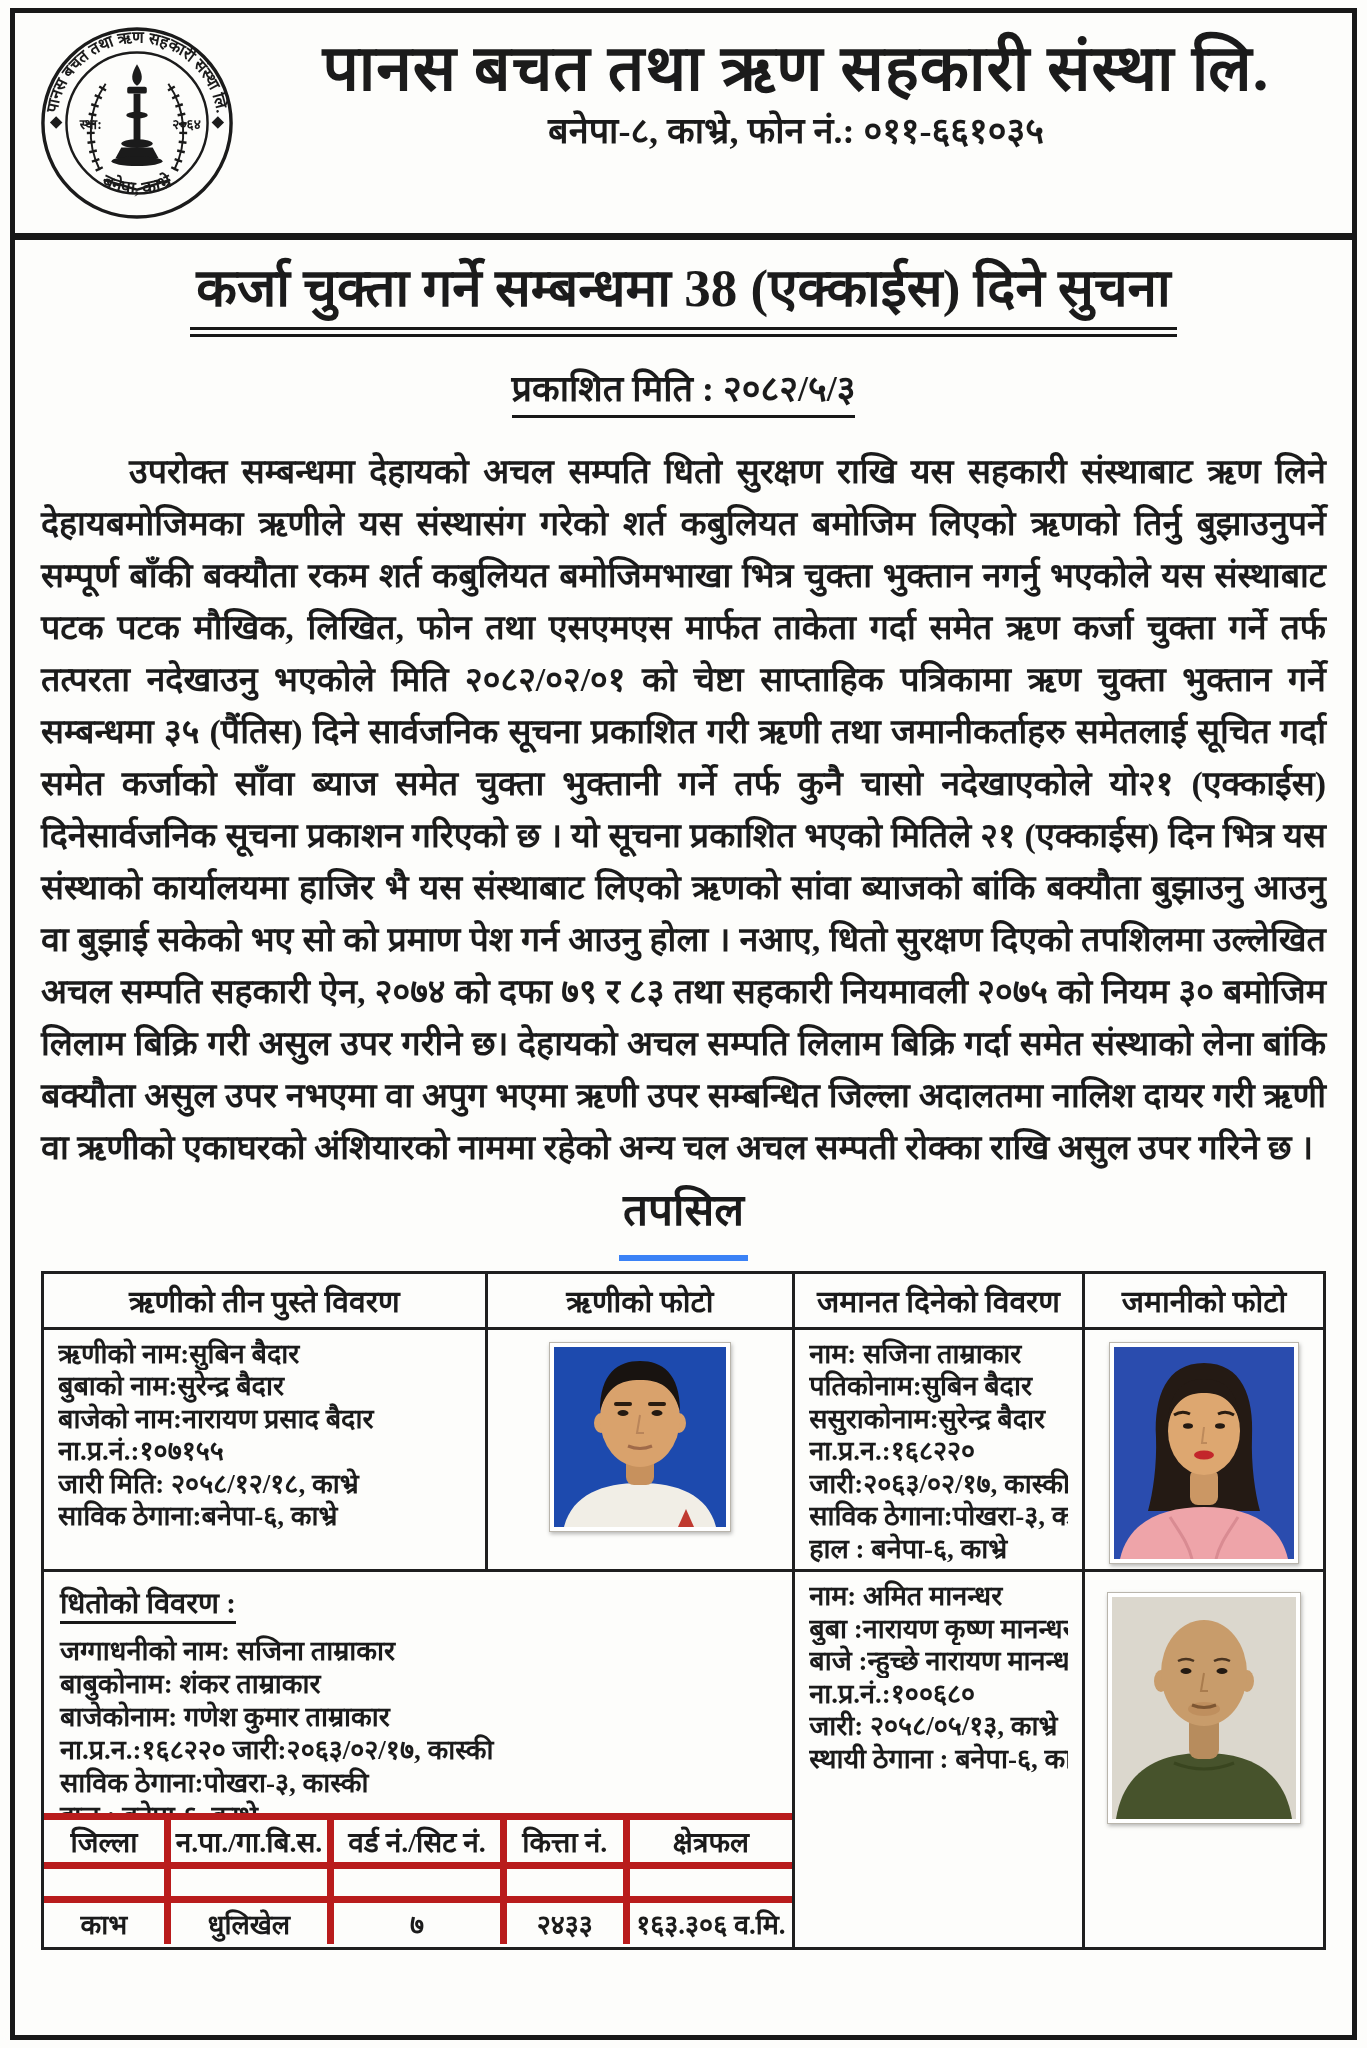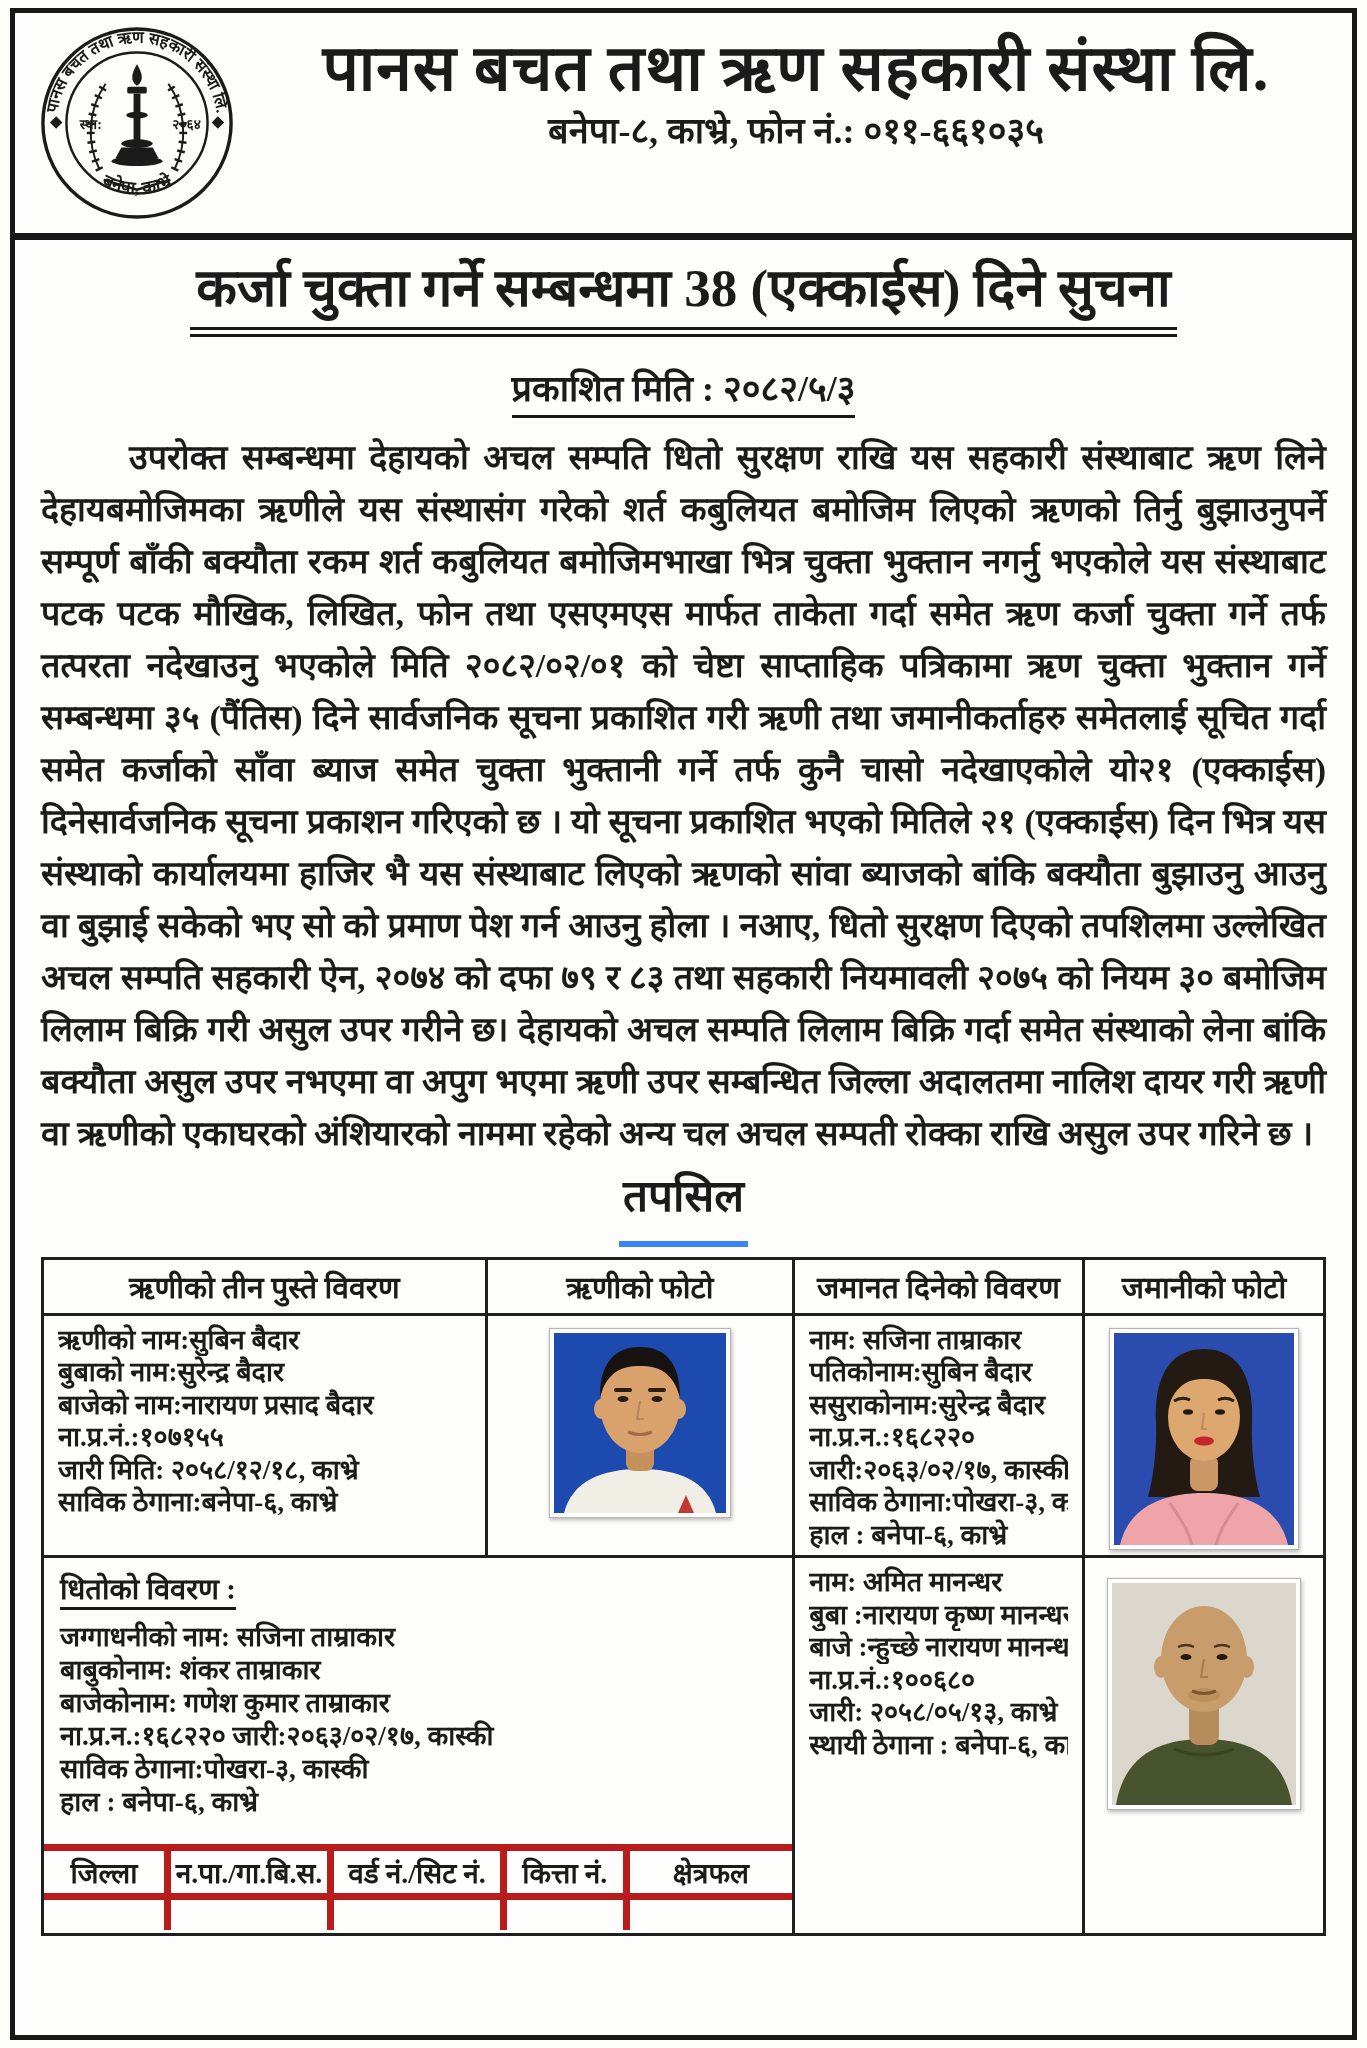--- a/index.html
+++ b/index.html
@@ -15,21 +15,21 @@
   .org-name{font-size:64px;font-weight:700;line-height:1.12;letter-spacing:1px;white-space:nowrap;}
   .org-sub{font-size:36px;font-weight:700;margin-top:0;}
 
   
   .content-sec{flex:1 1 auto;padding:10px 26px 8px;display:flex;flex-direction:column;box-sizing:border-box;}
   .title-wrap{text-align:center;margin-top:8px;}
   .notice-title{display:inline-block;font-size:53px;font-weight:700;line-height:1.15;
         padding:0 6px 8px;border-bottom:10px double #181818;white-space:nowrap;}
   .date-wrap{text-align:center;margin-top:26px;}
   .pub-date{display:inline-block;font-size:36px;font-weight:700;border-bottom:3px solid #181818;padding-bottom:3px;}
-  .body-par{margin-top:14px;font-size:34px;font-weight:700;line-height:52px;
+  .body-par{margin-top:28px;font-size:34px;font-weight:700;line-height:52px;
         text-align:justify;text-indent:88px;}
   .tapasil-wrap{text-align:center;margin-top:4px;}
   .tapasil{display:inline-block;font-size:44px;font-weight:700;border-bottom:6px solid #3b82f6;padding:0 4px 17px;}
 
   
   table.detail-table{width:100%;border-collapse:collapse;table-layout:fixed;margin-top:10px;
         border:3px solid #1f1f1f;}
   .detail-table td{border:3px solid #1f1f1f;vertical-align:top;box-sizing:border-box;}
   .detail-table td.th{height:56px;text-align:center;vertical-align:middle;
         font-size:30px;font-weight:700;padding:6px;}
@@ -228,20 +228,27 @@
                 <td>कित्ता नं.</td>
                 <td>क्षेत्रफल</td>
               </tr>
               <tr class="lt-empty">
                 <td></td>
                 <td></td>
                 <td></td>
                 <td></td>
                 <td></td>
               </tr>
+              <tr class="lt-data">
+                <td>काभ</td>
+                <td>धुलिखेल</td>
+                <td>७</td>
+                <td>२४३३</td>
+                <td>१६३.३०६ व.मि.</td>
+              </tr>
             </tbody>
                   </table>
           </div>
         </td>
         <td class="lines">
           <div>नाम: अमित मानन्धर</div>
           <div>बुबा :नारायण कृष्ण मानन्धर</div>
           <div>बाजे :न्हुच्छे नारायण मानन्धर</div>
           <div>ना.प्र.नं.:१००६८०</div>
           <div>जारी: २०५८/०५/१३, काभ्रे</div>

